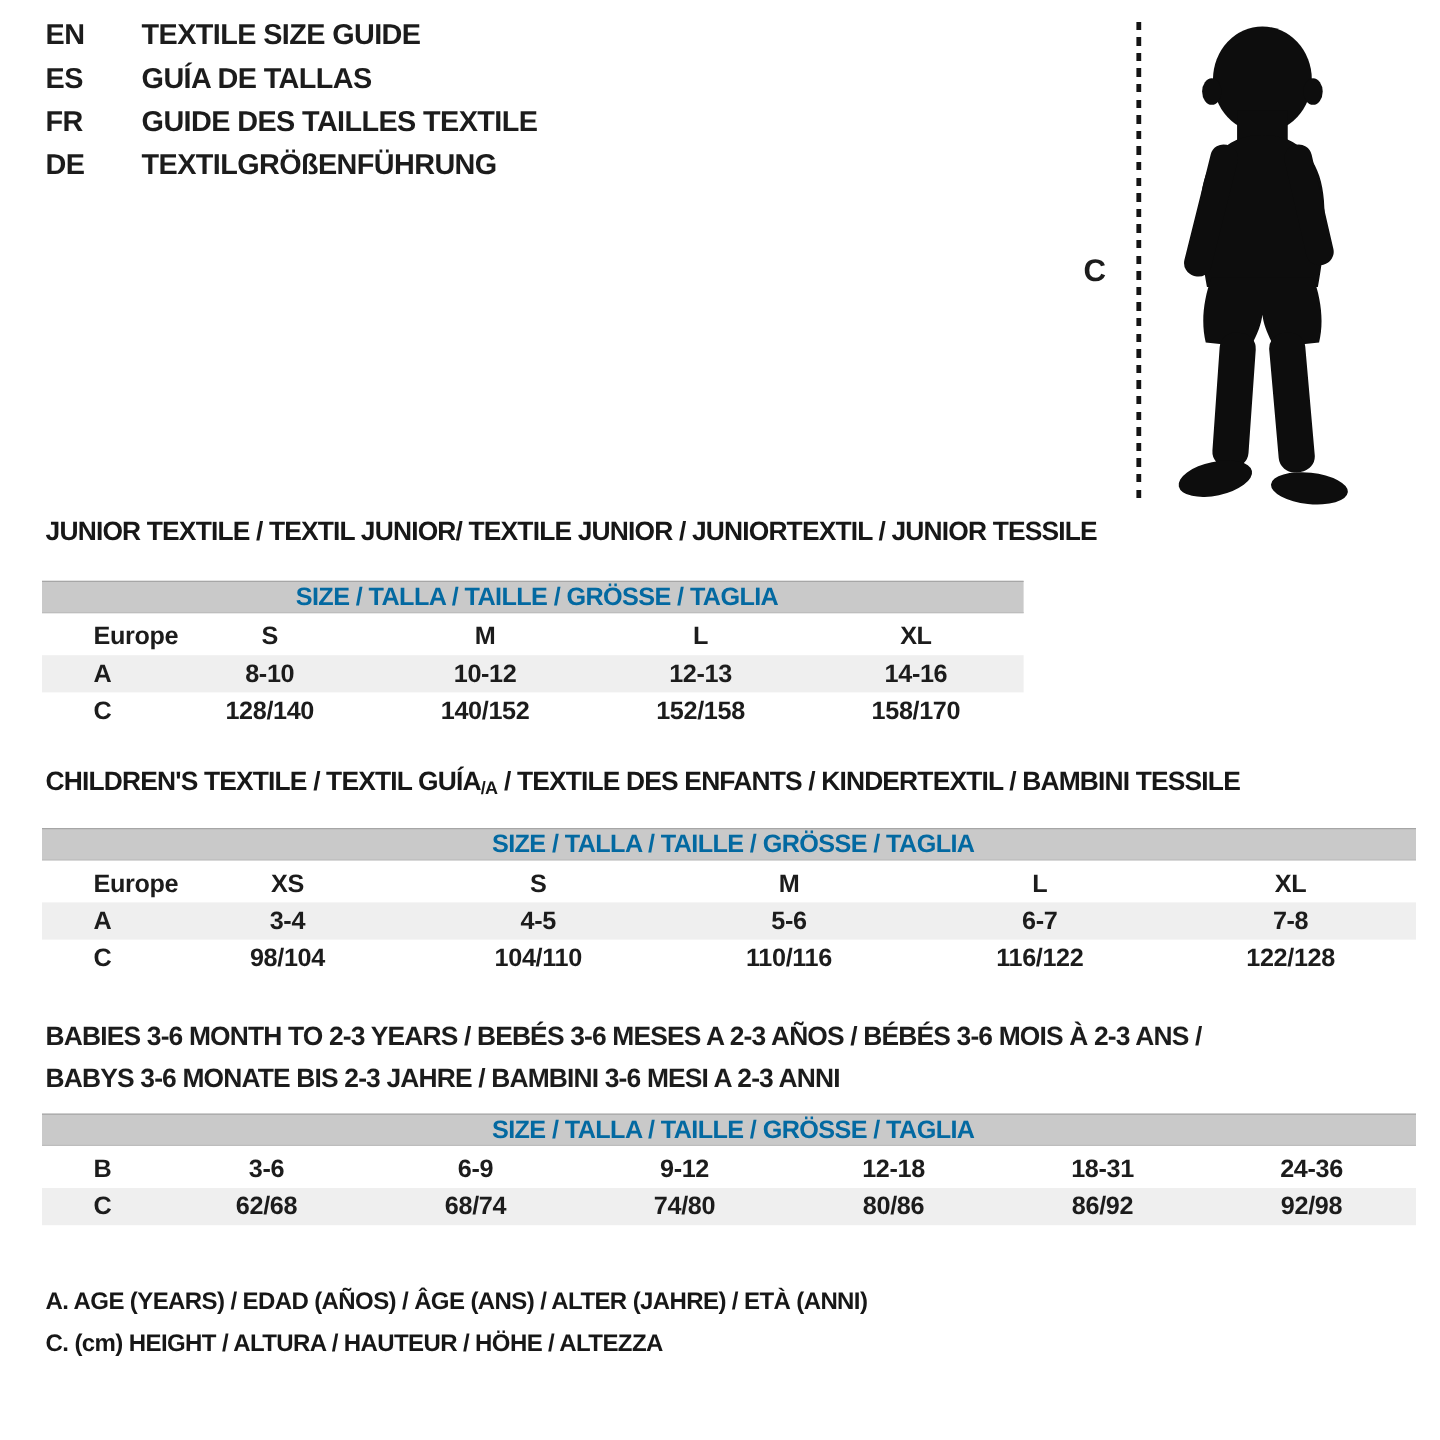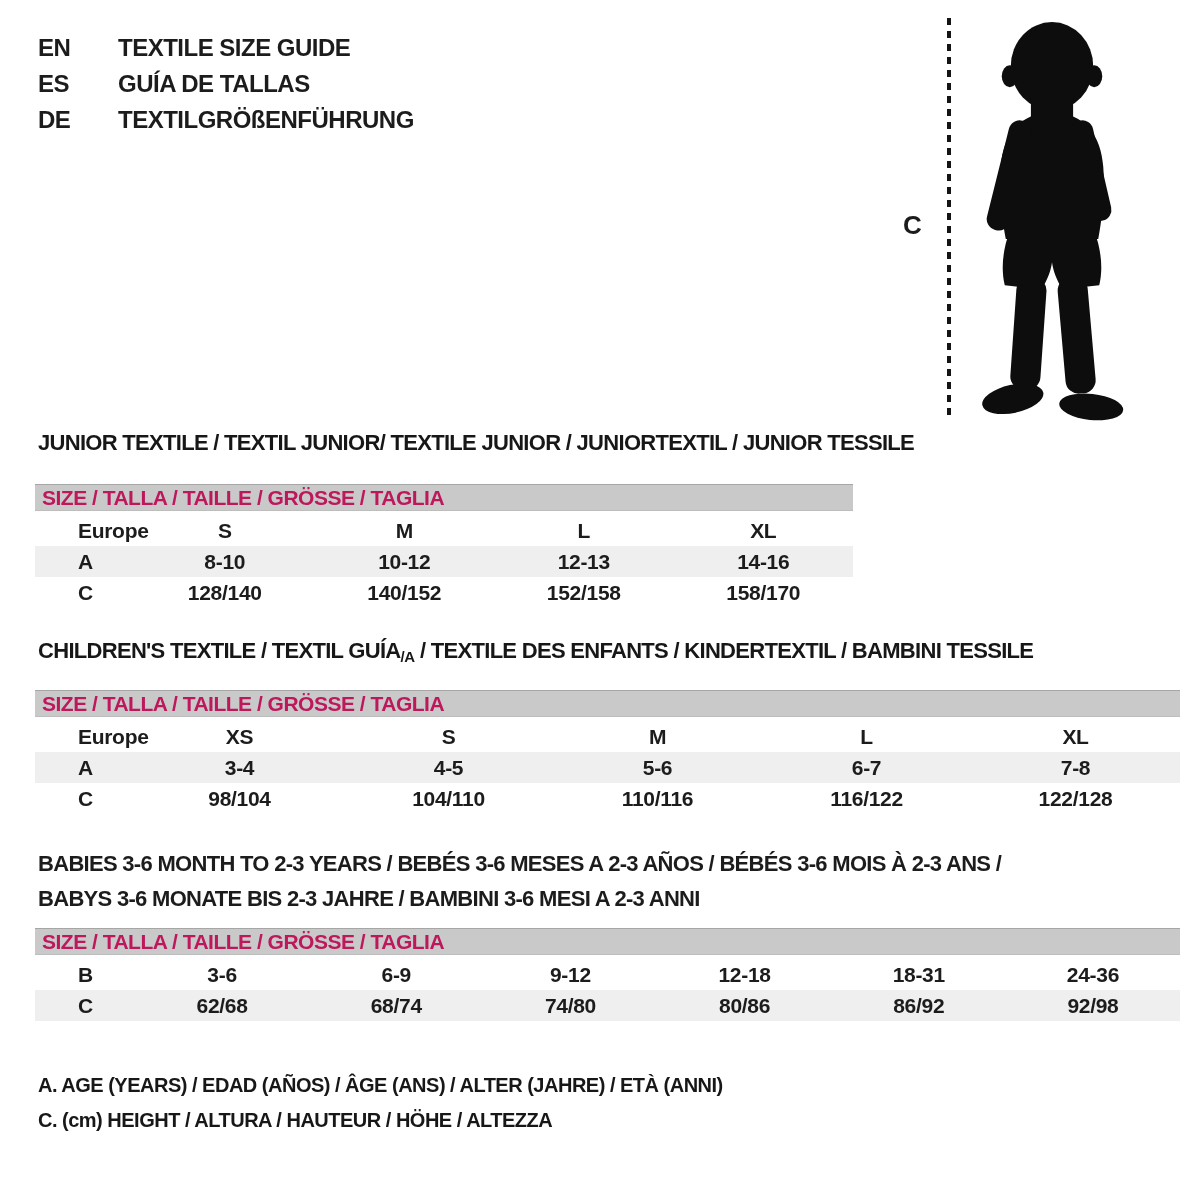--- a/index.html
+++ b/index.html
@@ -3,21 +3,21 @@
 <meta charset="utf-8">
 <style>
   * { margin:0; padding:0; box-sizing:border-box; }
   html,body { background:#ffffff; }
   #root {
     position:relative; width:1200px; height:1200px; background:#ffffff;
     font-family:"Liberation Sans", sans-serif; color:#1c1c1c; overflow:hidden;
   }
 
   
-  .lang-block { position:absolute; left:38px; top:30px; }
+  .lang-block { position:absolute; left:38px; top:12px; }
   .lang-row { display:flex; height:36px; align-items:center; }
   .lang-code { width:80px; font-weight:bold; font-size:24px; letter-spacing:-0.5px; }
   .lang-label { font-weight:bold; font-size:24px; letter-spacing:-0.5px; white-space:nowrap; }
 
   
   .dashed-line {
     position:absolute; left:947px; top:18px; width:4px; height:402px;
     background:repeating-linear-gradient(to bottom, #141414 0 7px, transparent 7px 13px);
   }
   .height-label { position:absolute; left:903px; top:210px; font-size:26px; font-weight:bold; }
@@ -35,21 +35,21 @@
   
   .size-table { position:absolute; left:35px; }
   .size-table.junior   { top:484px; width:818px; }
   .size-table.children { top:690px; width:1145px; }
   .size-table.babies   { top:928px; width:1145px; }
 
   .size-head {
     height:27px; line-height:26px; background:#c9c9c9;
     border-top:1px solid #a6a6a6; border-bottom:1px solid #bdbdbd;
     padding-left:7px; font-weight:bold; font-size:21px; letter-spacing:-0.5px;
-    color:#be185d; margin-bottom:4px;
+    color:#0369a1; margin-bottom:4px;text-align:center;
   }
   .trow { display:grid; height:31px; align-items:center; font-weight:bold; font-size:21px; letter-spacing:-0.3px; }
   .junior   .trow { grid-template-columns:100px repeat(4, 1fr); }
   .children .trow { grid-template-columns:100px repeat(5, 1fr); }
   .babies   .trow { grid-template-columns:100px repeat(6, 1fr); }
   .trow.alt { background:#efefef; }
   .tcell { text-align:center; }
   .tcell.rowlabel { text-align:left; padding-left:7px;margin-left:36px; }
 
   
@@ -62,20 +62,24 @@
 <div id="root">
 
   <div class="lang-block">
     <div class="lang-row">
       <span class="lang-code">EN</span>
       <span class="lang-label">TEXTILE SIZE GUIDE</span>
     </div>
     <div class="lang-row">
       <span class="lang-code">ES</span>
       <span class="lang-label">GUÍA DE TALLAS</span>
+    </div>
+    <div class="lang-row">
+      <span class="lang-code">FR</span>
+      <span class="lang-label">GUIDE DES TAILLES TEXTILE</span>
     </div>
     <div class="lang-row">
       <span class="lang-code">DE</span>
       <span class="lang-label">TEXTILGRÖßENFÜHRUNG</span>
     </div>
   </div>
 
   <div class="dashed-line"></div>
   <div class="height-label">C</div>
   <svg class="baby" viewBox="0 0 172 408" aria-hidden="true">

